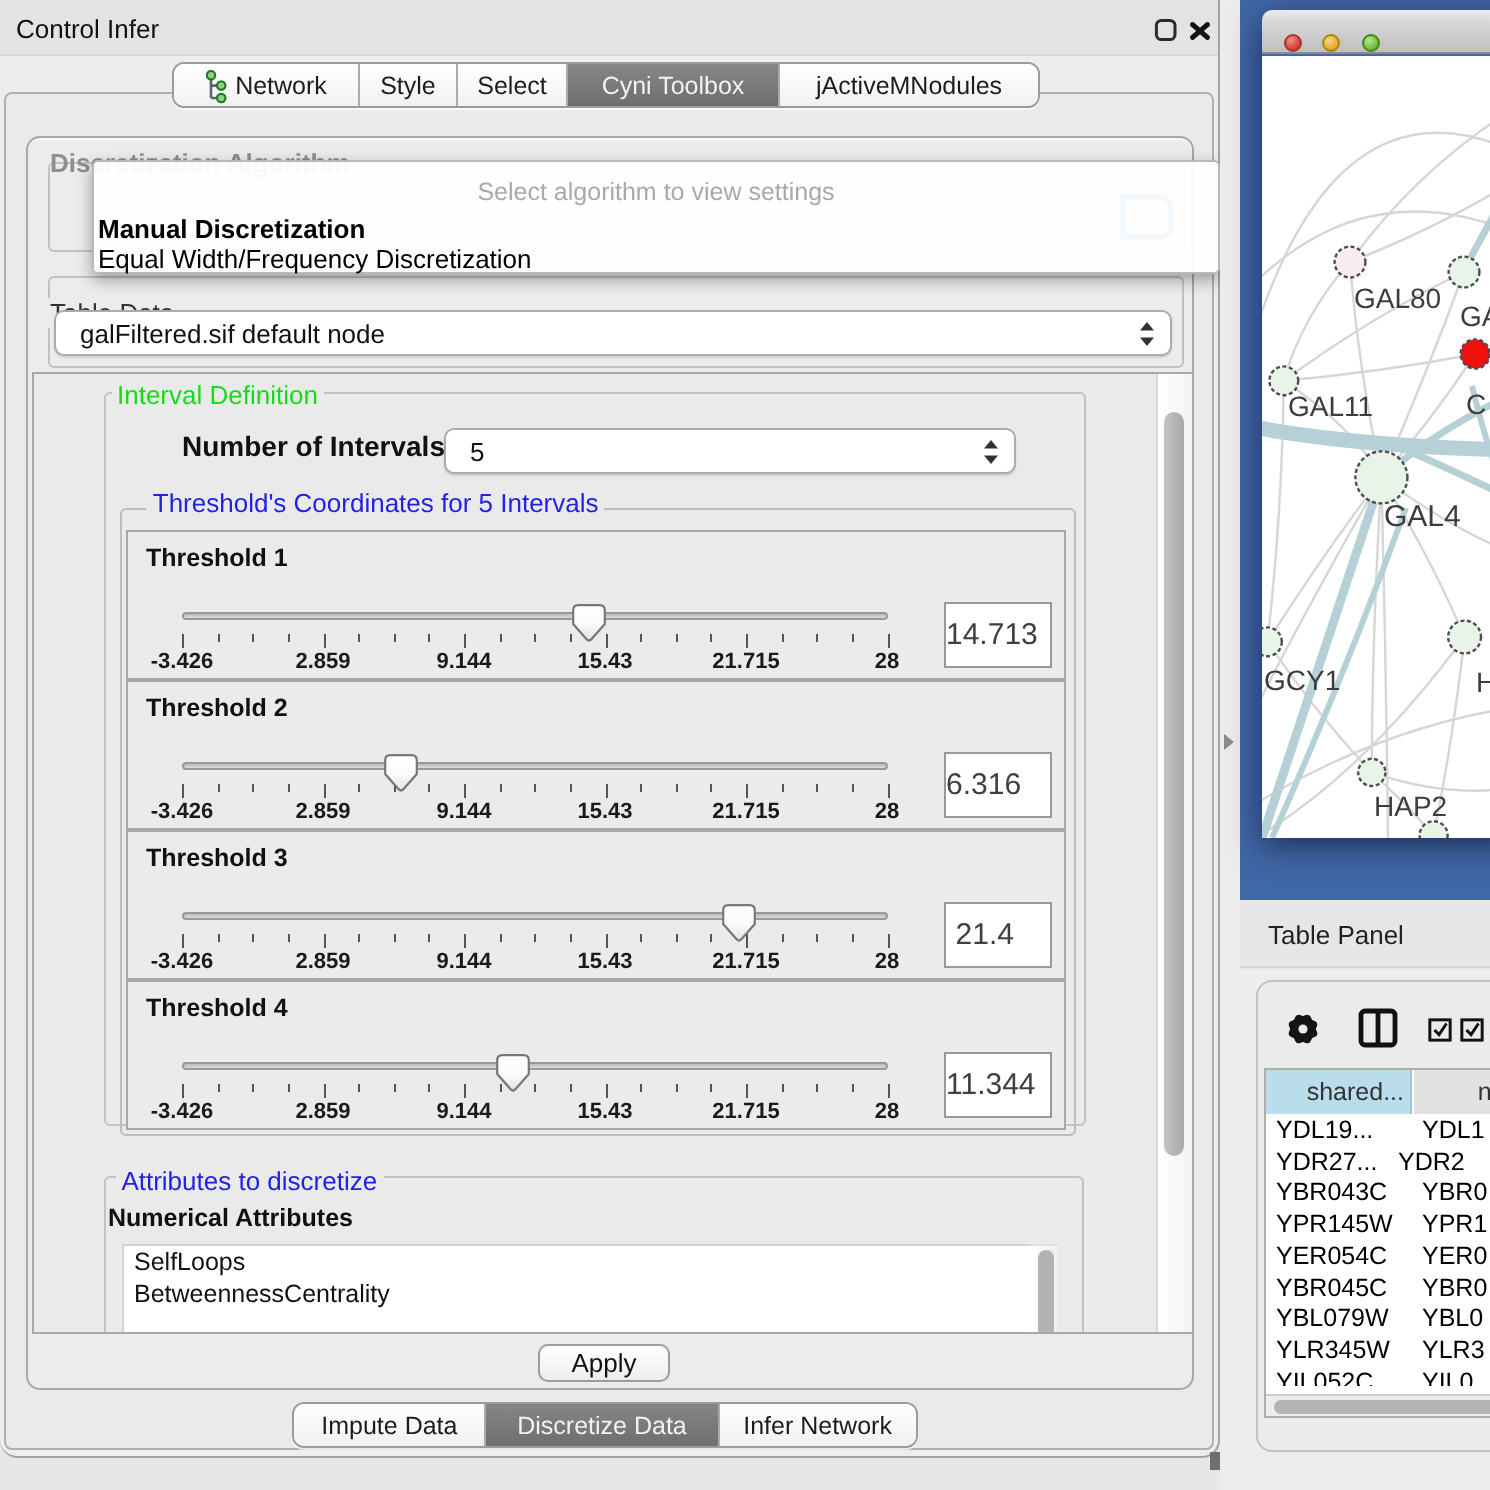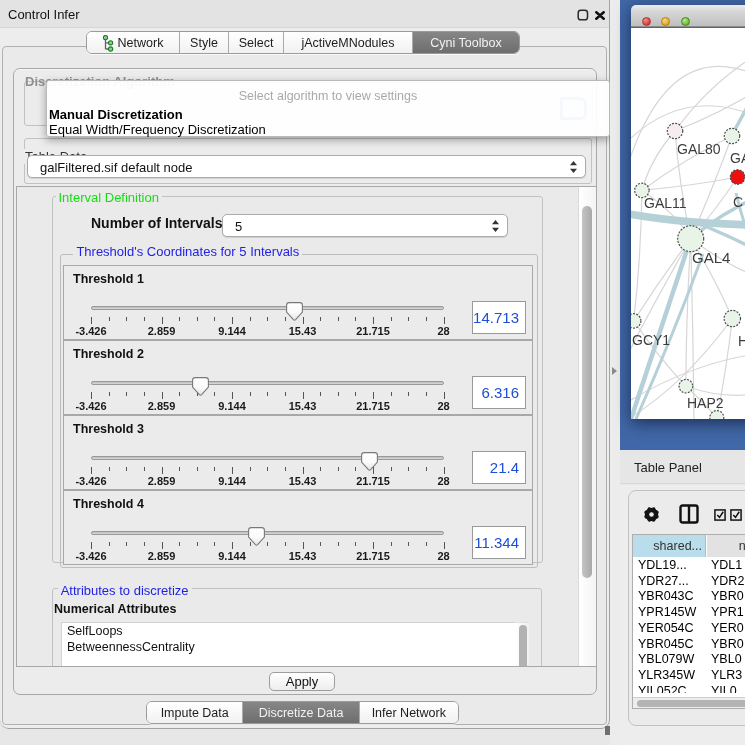--- a/index.html
+++ b/index.html
@@ -44,22 +44,22 @@
 #vthumb { position:absolute; left:3px; top:19px; width:10px; height:372px;
   background:linear-gradient(90deg,#c4c4c4,#a9a9a9); border-radius:6px; }
 
 .tpanel { position:absolute; left:46px; width:470px; height:75px;
   border:1px solid #a8a8a8; background:#ebebeb; }
 .tpanel .name { position:absolute; left:9px; top:6px; font-size:12.5px; font-weight:bold; color:#111; }
 .track { position:absolute; left:27px; top:40px; width:353px; height:4px;
   background:linear-gradient(#b9b9b9,#dcdcdc); border:1px solid #999;
   border-radius:3px; }
 .vfield { position:absolute; left:408px; top:35px; width:54px; height:33px;
-  background:#fff; border:1px solid #999; font-size:15px; color:#1d4ed8;
-  text-align:right; line-height:31px; padding-right:6px; }
+  background:#fff; border:1px solid #999; font-size:15px; color:#404040;
+  text-align:right; line-height:31px; padding-right:18px; }
 .tlabel { position:absolute; top:58.5px; font-size:11px; font-weight:bold;
   color:#1a1a1a; transform:translateX(-50%); }
 .thumb { position:absolute; top:36px; width:17px; height:19px; }
 
 #attrlist { left:58px; top:621px; width:457px; height:46px; background:#fff; overflow:hidden;
   border:1px solid #d2d2d2; border-right:none; font-size:12.5px; color:#111; }
 #attrlist div { padding-left:5px; height:16.4px; line-height:16.4px; }
 #listsb { left:515px; top:621px; width:14px; height:46px;
   background:linear-gradient(90deg,#ffffff,#efefef); border-top:1px solid #e0e0e0; }
 #listsb i { position:absolute; left:4px; top:1.5px; width:8px; height:44px;
@@ -123,22 +123,22 @@
   <div class="tab" style="width:93px;">
     <svg width="11" height="17" viewBox="0 0 11 17" style="margin-right:4px;margin-top:2px;">
       <path d="M2.5 4.5 L2.5 14 M2.5 7.8 L7 7.8 M2.5 14 L7 14" stroke="#5c6375" stroke-width="1.3" fill="none"></path>
       <circle cx="2.5" cy="2.6" r="2.1" fill="#8fd287" stroke="#1e7c27" stroke-width="1.1"></circle>
       <circle cx="7.6" cy="7.8" r="2.1" fill="#8fd287" stroke="#1e7c27" stroke-width="1.1"></circle>
       <circle cx="7.6" cy="14" r="2.1" fill="#8fd287" stroke="#1e7c27" stroke-width="1.1"></circle>
     </svg>
     Network</div>
   <div class="tab" style="width:49px;">Style</div>
   <div class="tab" style="width:55px;">Select</div>
+  <div class="tab sel" style="width:106px;">Cyni Toolbox</div>
   <div class="tab" style="width:129px;">jActiveMNodules</div>
-  <div class="tab sel" style="width:106px;">Cyni Toolbox</div>
 </div>
 <div class="abs" id="cynibox"></div>
 
 <div class="group" style="left:24px;top:81px;width:569px;height:45px;"></div>
 <div class="abs" style="left:560px;top:97px;width:27px;height:23px;border:3px solid #5292de;border-radius:0 7px 7px 0;background:#e8e8e8;"></div>
 <div class="abs" id="dlabel">Discretization Algorithm</div>
 
 <div class="group" style="left:24px;top:138px;width:568px;height:46px;"></div>
 <div class="glabel" style="left:22px;top:149px;color:#333;background:#ececec;text-align:right;">Table Data</div>
 <div class="combo" style="left:27px;top:155px;width:559px;height:23px;">
@@ -459,21 +459,21 @@
 <svg class="abs" style="left:729.5px;top:509px" width="12" height="12" viewBox="0 0 13 13">
   <rect x="1" y="1" width="11" height="11" fill="none" stroke="#111" stroke-width="1.6"></rect>
   <path d="M3.5 6.5 L6 9 L10 3" fill="none" stroke="#111" stroke-width="1.6"></path>
 </svg>
 <div class="abs" id="tableinner">
   <div class="hcell" style="left:0;width:73px;background:#b9ddeb;border-right:1px solid #9fc3d2;justify-content:flex-end;padding-right:3px;">shared...</div>
   <div class="hcell" style="left:74px;width:95px;background:#e2e2e2;">name</div>
 <div class="trow" style="left:5px;top:23px;">YDL19...</div>
     <div class="trow" style="left:78px;top:23px;">YDL1</div>
     <div class="trow" style="left:5px;top:38.7px;">YDR27...</div>
-    <div class="trow" style="left:78px;top:38.7px;">YDR2</div>
+    <div class="trow" style="left:66px;top:38.7px;">YDR2</div>
     <div class="trow" style="left:5px;top:54.4px;">YBR043C</div>
     <div class="trow" style="left:78px;top:54.4px;">YBR0</div>
     <div class="trow" style="left:5px;top:70.1px;">YPR145W</div>
     <div class="trow" style="left:78px;top:70.1px;">YPR1</div>
     <div class="trow" style="left:5px;top:85.8px;">YER054C</div>
     <div class="trow" style="left:78px;top:85.8px;">YER0</div>
     <div class="trow" style="left:5px;top:101.5px;">YBR045C</div>
     <div class="trow" style="left:78px;top:101.5px;">YBR0</div>
     <div class="trow" style="left:5px;top:117.19999999999999px;">YBL079W</div>
     <div class="trow" style="left:78px;top:117.19999999999999px;">YBL0</div>

